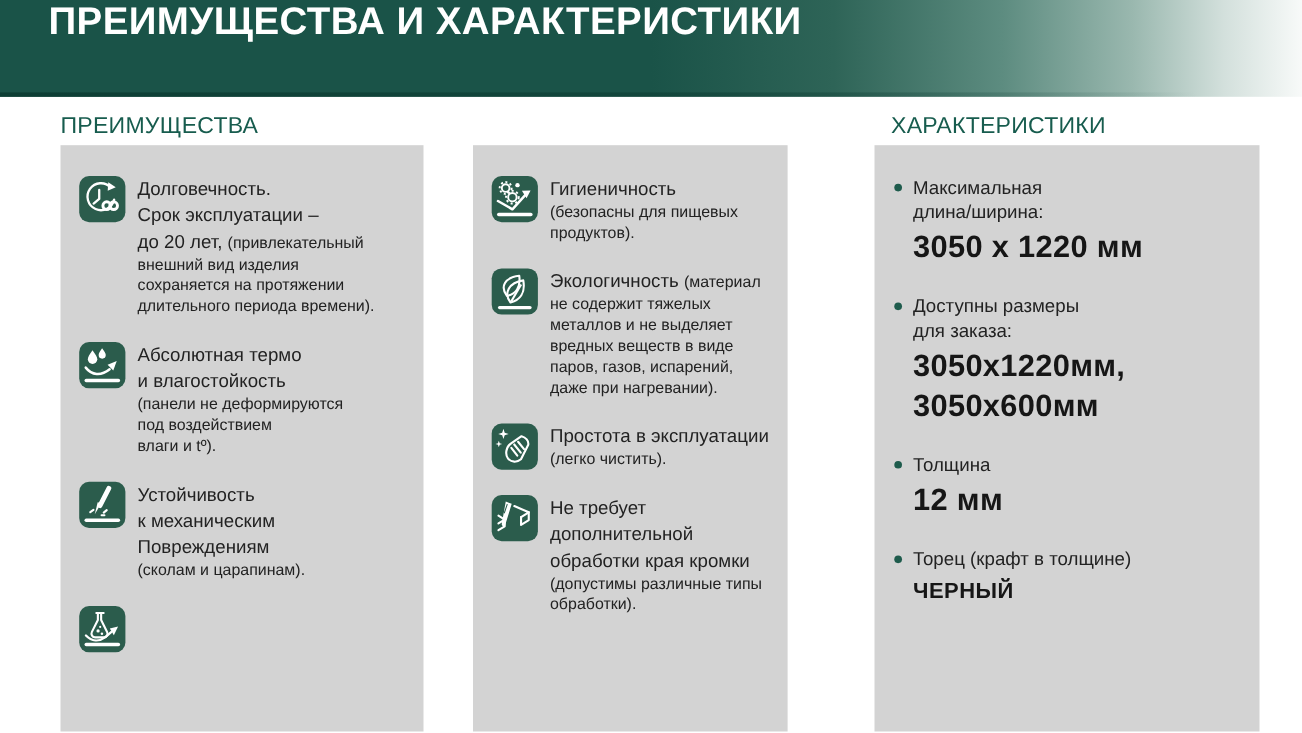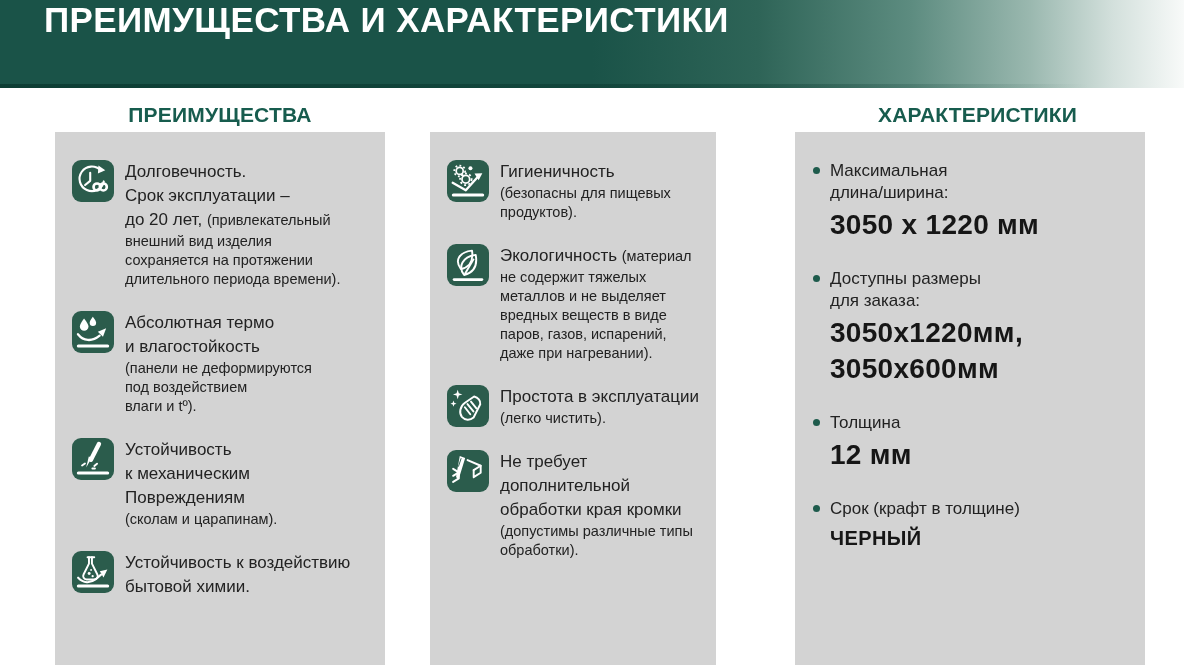--- a/index.html
+++ b/index.html
@@ -41,21 +41,21 @@
     white-space:nowrap;
   }
   
   .content{position:absolute;top:88px;left:0;right:0;bottom:0;}
   .col{position:absolute;top:0;bottom:0;}
   .col-left{left:55px;width:330px;}
   .col-mid{left:430px;width:286px;}
   .col-right{left:795px;width:350px;}
   .sec-h{
     margin:15px 0 0 0;
-    font-size:21px;font-weight:700;color:var(--heading-green);letter-spacing:.2px;text-align:center;
+    font-size:21px;font-weight:400;color:var(--heading-green);letter-spacing:.2px;
   }
   .col-right .sec-h{margin-left:15px;}
   .card{
     position:absolute;top:44px;left:0;right:0;bottom:1px;
     background:var(--card-gray);
     padding:28px 4px 0 17px;
     overflow:hidden;
   }
   
   .item{display:flex;align-items:flex-start;gap:11px;margin-bottom:22px;}
@@ -157,22 +157,20 @@
               <g fill="none" stroke="#fff" stroke-width="2.2" stroke-linecap="round" stroke-linejoin="round">
                 <path d="M17.8 7.2 h7.6"></path>
                 <path d="M19.4 7.2 V14.4 L13.2 26.8 a3.9 3.9 0 0 0 3.5 5.7 h8.8 a3.9 3.9 0 0 0 3.5 -5.7 L22.8 14.4 V7.2"></path>
               </g>
               <circle cx="19.6" cy="25.8" r="1.7" fill="#fff"></circle>
               <circle cx="23.6" cy="28.8" r="1.3" fill="#fff"></circle>
               <circle cx="21.8" cy="21.6" r="1.1" fill="#fff"></circle>
               <rect x="5.5" y="38.2" width="37" height="3.6" rx="1.8" fill="#fff"></rect>
             </svg>
     </span>
-    <p class="item-text"><span class="t">Устойчивость к воздействию
-бытовой химии.</span><span class="n"></span></p>
   </div>
 </div>
   </section>
 
   <section class="col col-mid">
     <div class="card" id="adv2">
   <div class="item">
     <span class="icon-box">
       <svg viewBox="0 0 48 48" aria-hidden="true">
               <g fill="none" stroke="#fff" stroke-width="2">
@@ -275,19 +273,19 @@
     <span class="dot"></span>
     <div class="bullet-body">
       <p class="b-label">Толщина</p>
       <p class="b-value">12 мм</p>
     </div>
   </div>
 
   <div class="bullet">
     <span class="dot"></span>
     <div class="bullet-body">
-      <p class="b-label">Срок (крафт в толщине)</p>
+      <p class="b-label">Торец (крафт в толщине)</p>
       <p class="b-value val-md">ЧЕРНЫЙ</p>
     </div>
   </div>
 </div>
   </section>
 </div>
 
 </body></html>

